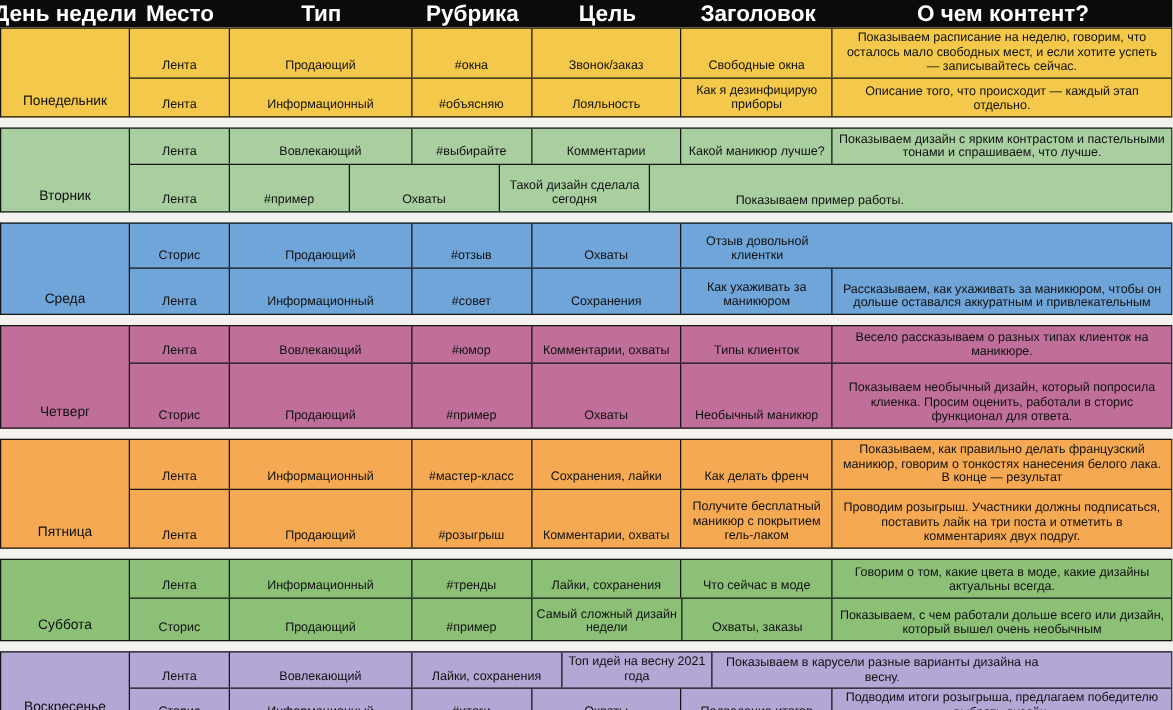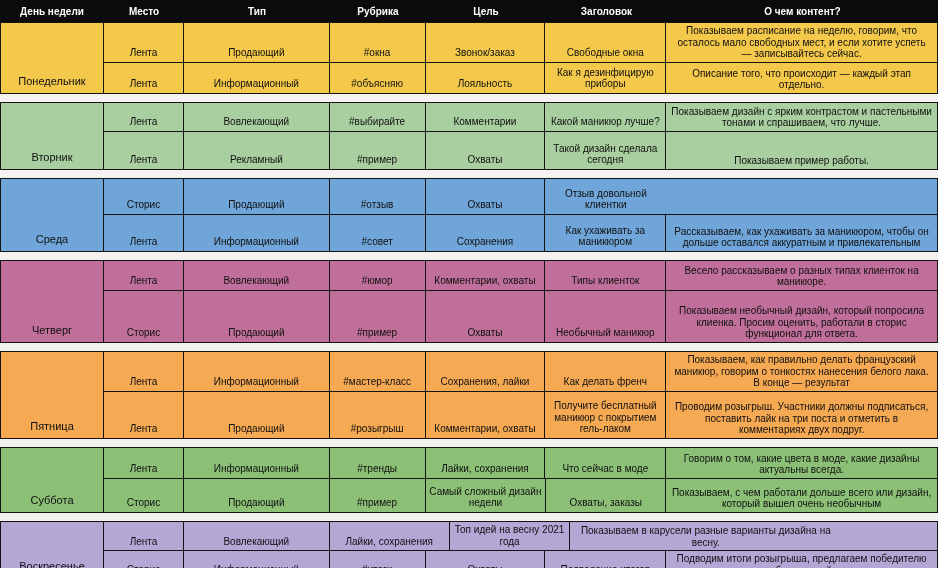--- a/index.html
+++ b/index.html
@@ -9,21 +9,21 @@
     background:#f3f2ee;
     width:938px; height:568px; overflow:hidden;
     color:#101010;
   }
   
   .header {
     display:flex; height:22px; background:#0b0b0b;
   }
   .hcell {
     display:flex; align-items:center; justify-content:center;
-    color:#ffffff; font-weight:bold; font-size:10px; white-space:nowrap;
+    color:#ffffff; font-weight:bold; font-size:18px; white-space:nowrap;
   }
   .day-col { width:104px; flex:0 0 104px; }
   .hrest { flex:1; display:flex; }
   
   .c-place    { width:9.6%;  flex:0 0 9.6%;  }
   .c-type     { width:17.5%; flex:0 0 17.5%; }
   .c-rubric   { width:11.5%; flex:0 0 11.5%; }
   .c-goal     { width:14.4%; flex:0 0 14.4%; }
   .c-headline { width:14.5%; flex:0 0 14.5%; }
   .c-content  { width:32.5%; flex:0 0 32.5%; }
@@ -92,21 +92,20 @@
         <div class="p-row first" style="min-height: 29px;">
           <div class="cell c-place">Лента</div>
           <div class="cell c-type">Вовлекающий</div>
           <div class="cell c-rubric">#выбирайте</div>
           <div class="cell c-goal">Комментарии</div>
           <div class="cell c-headline">Какой маникюр лучше?</div>
           <div class="cell c-content">Показываем дизайн с ярким контрастом и пастельными тонами и спрашиваем, что лучше.</div>
         </div>
         <div class="p-row" style="min-height: 37px;">
           <div class="cell c-place">Лента</div>
-          <div class="cell c-type">Рекламный</div>
           <div class="cell c-rubric">#пример</div>
           <div class="cell c-goal">Охваты</div>
           <div class="cell c-headline">Такой дизайн сделала сегодня</div>
           <div class="cell c-content">Показываем пример работы.</div>
         </div>
       </div>
     </div>
     <div class="day-block" style="background: rgb(111, 165, 216);">
       <div class="day-cell">Среда</div>
       <div class="rows">

